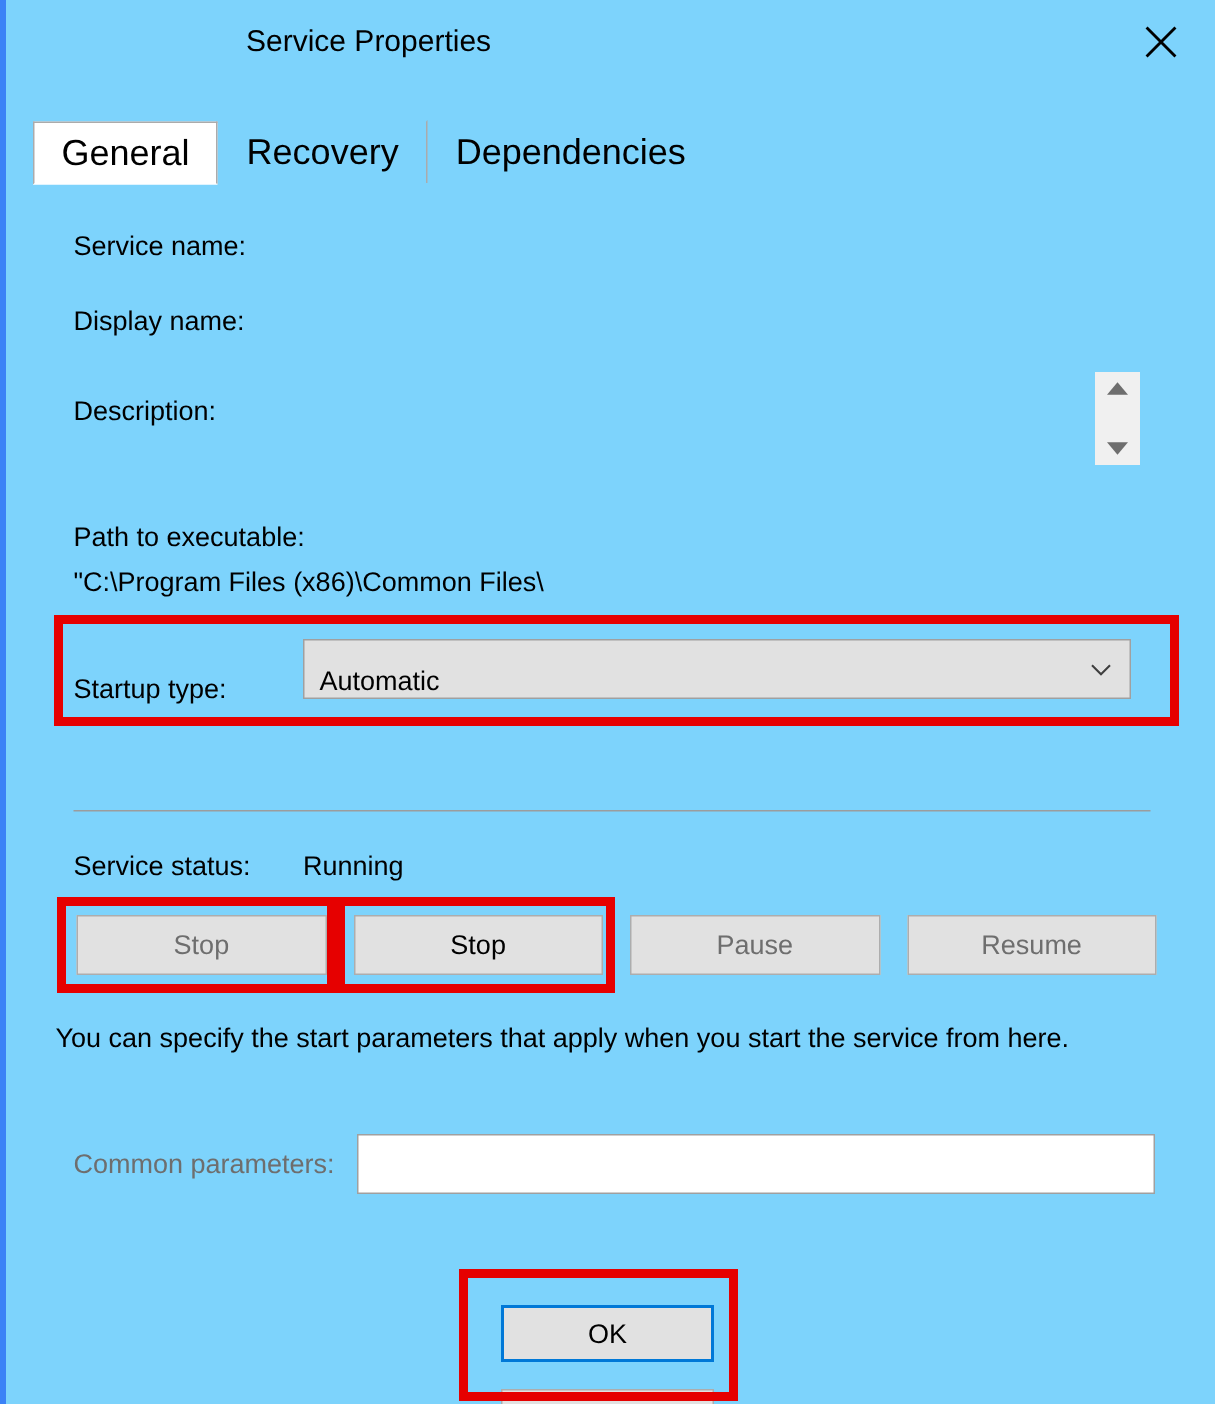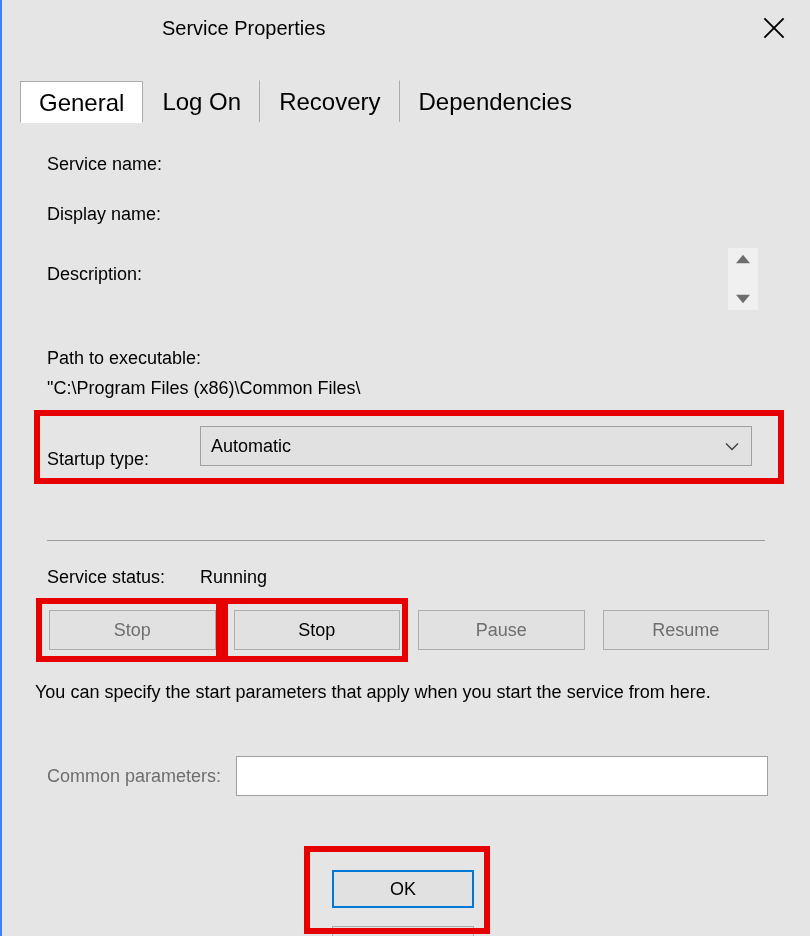--- a/index.html
+++ b/index.html
@@ -8,22 +8,22 @@
     background: #fff;
     font-family: "Segoe UI", Tahoma, Arial, sans-serif;
     font-size: 17px;
     color: #000;
   }
   .window {
     position: relative;
     width: 810px;
     height: 936px;
     box-sizing: border-box;
-    border-left: 2px solid #3b82f6;
-    background: #e5e5e5;
+    border-left: 4px solid #3b82f6;
+    background: #7dd3fc;
   }
   
   .titlebar {
     position: absolute;
     left: 0; right: 0; top: 0;
     height: 60px;
     display: flex;
     align-items: center;
   }
   .window-title {
@@ -115,21 +115,21 @@
   }
   .lbl-startup    { left: 45px; top: 437px; margin-top: 12px; }
   .startup-select {
     position: absolute;
     left: 198px; top: 426px;
     width: 552px; height: 40px;
     background: #e1e1e1;
     border: 1px solid #a0a0a0;
     box-sizing: border-box;
     display: flex;
-    align-items: center;
+    align-items: flex-end;
     padding-left: 10px;
     font-size: 18px;
     cursor: pointer;
   }
   .startup-select .chevron {
     position: absolute;
     right: 12px; top: 50%;
     transform: translateY(-50%);
   }
 
@@ -218,21 +218,20 @@
       <span>
         <svg viewBox="0 0 16 16">
             <path d="M1 1 L15 15 M15 1 L1 15" stroke="#000" stroke-width="1.4" fill="none"></path>
           </svg>
       </span>
     </div>
   </div>
 
   <div class="tabstrip">
     <div class="tab active">General</div>
-    <div class="tab">Log On</div>
     <div class="tab">Recovery</div>
     <div class="tab last">Dependencies</div>
   </div>
 
   <div class="lbl lbl-service-name">Service name:</div>
   <div class="lbl lbl-display-name">Display name:</div>
   <div class="lbl lbl-description">Description:</div>
 
   <div class="desc-scroll">
     <span>

